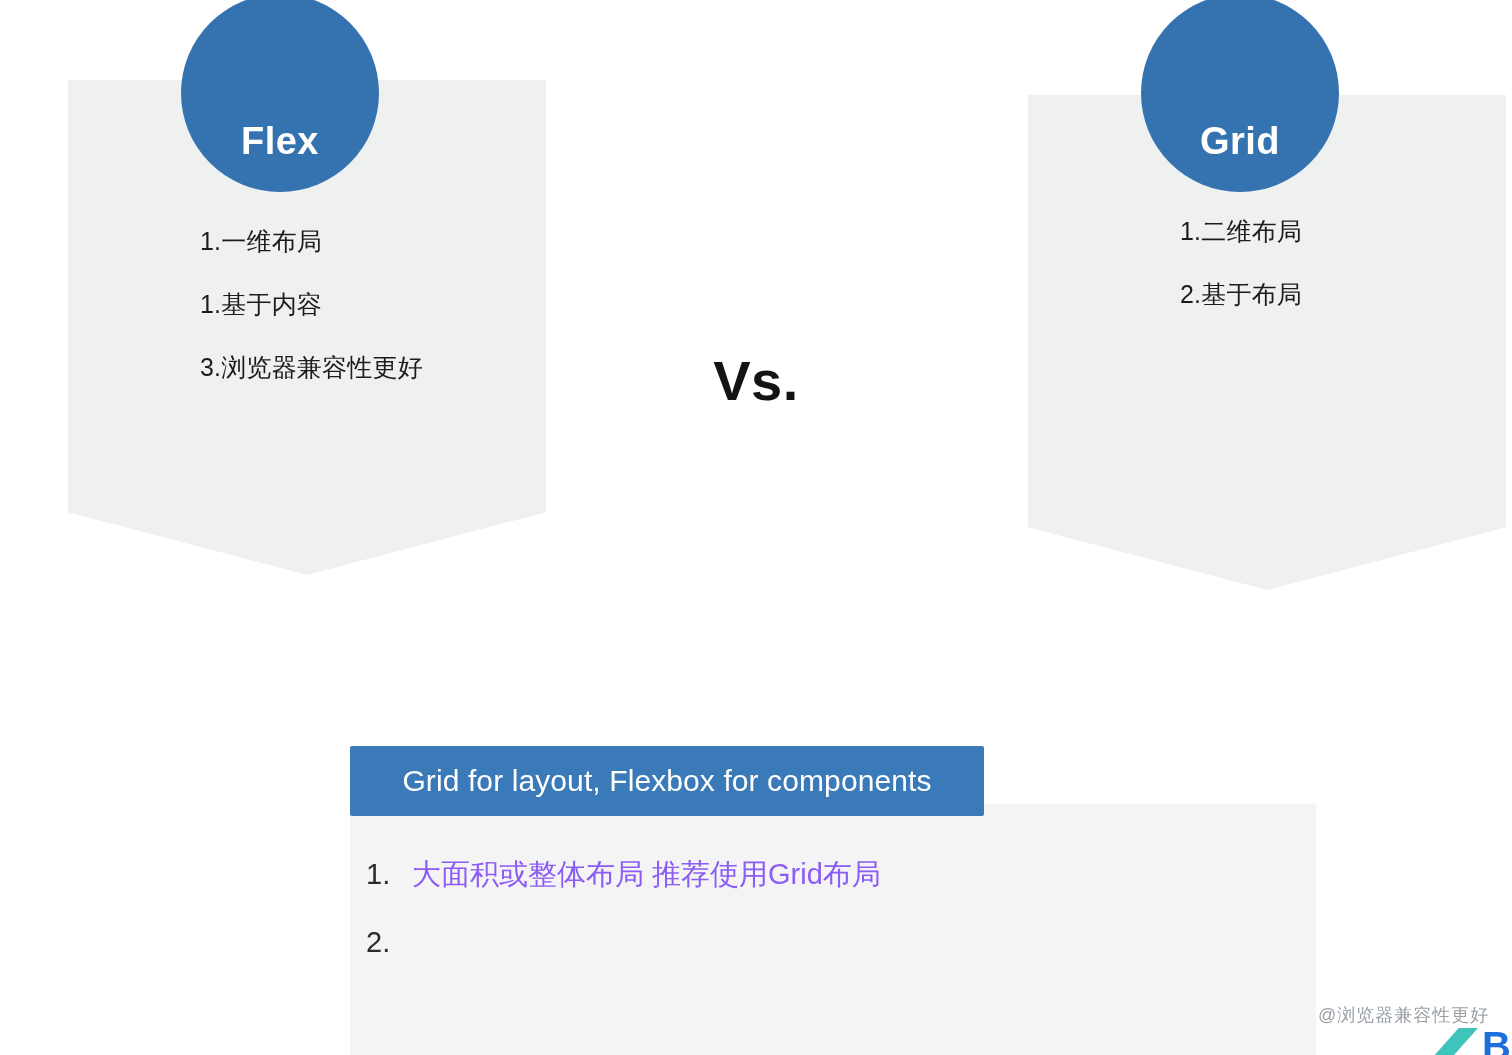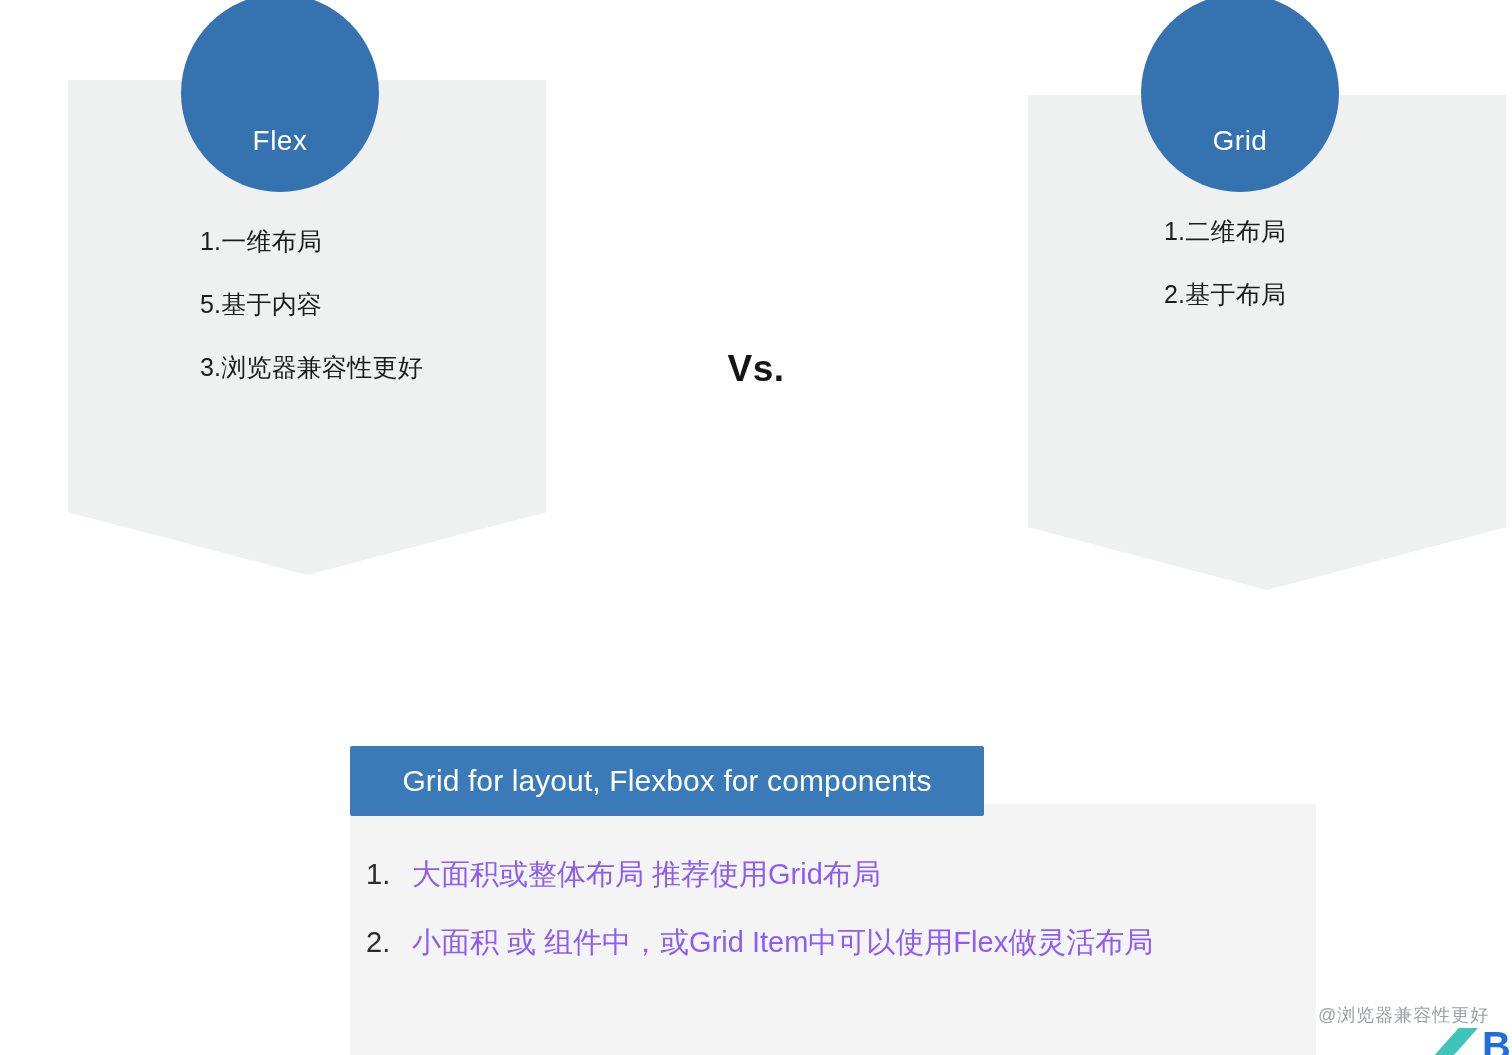--- a/index.html
+++ b/index.html
@@ -58,53 +58,54 @@
   .banner-list-item {
     font-size: 25px;
     line-height: 63px;
     color: #1c1c1c;
     font-weight: 500;
     white-space: nowrap;
     letter-spacing: 0.2px;
   }
   .banner.right .banner-list-item {
     white-space: normal;
+    margin-left: 16px;
   }
 
   
   .badge-circle {
     position: absolute;
     width: 198px;
     height: 198px;
     border-radius: 50%;
     background: #3572b0;
     display: flex;
     align-items: center;
     justify-content: center;
   }
   .badge-circle.flex-badge { left: 181px;  top: -6px; }
   .badge-circle.grid-badge { left: 1141px; top: -6px; }
 
   .badge-label {
     color: #ffffff;
-    font-size: 28px;
-    font-weight: normal;
+    font-size: 38px;
+    font-weight: bold;
     letter-spacing: 0.5px;
     position: relative;
     top: 48px;
   }
 
   
   #vs-text {
     position: absolute;
     left: 0;
     top: 348px;
     width: 1512px;
     text-align: center;
-    font-size: 37px;
+    font-size: 56px;
     font-weight: bold;
     color: #141414;
     letter-spacing: 0.5px;
   }
 
   
   #summary-card {
     position: absolute;
     left: 350px;
     top: 804px;
@@ -198,21 +199,21 @@
 </style>
 </head>
 <body>
 
 <div id="slide">
 
   <div class="banner left">
     <div class="banner-shape"></div>
     <div class="banner-list">
       <div class="banner-list-item">1.一维布局</div>
-      <div class="banner-list-item">5.基于内容</div>
+      <div class="banner-list-item">1.基于内容</div>
       <div class="banner-list-item">3.浏览器兼容性更好</div>
     </div>
   </div>
 
   <div class="badge-circle flex-badge">
     <span class="badge-label">Flex</span>
   </div>
 
   <div class="banner right">
     <div class="banner-shape"></div>
@@ -234,21 +235,20 @@
     <span id="summary-pill-label">Grid for layout, Flexbox for components</span>
   </div>
 
   <div id="summary-list">
     <div class="summary-item">
       <span class="summary-index">1.</span>
       <span class="summary-text">大面积或整体布局 推荐使用Grid布局</span>
     </div>
     <div class="summary-item">
       <span class="summary-index">2.</span>
-      <span class="summary-text">小面积 或 组件中，或Grid Item中可以使用Flex做灵活布局</span>
     </div>
   </div>
 
   <div id="watermark">@浏览器兼容性更好</div>
   <div id="corner-logo">
     <div id="corner-logo-mark"></div>
     <div id="corner-logo-letter">B</div>
   </div>
 
 </div>

